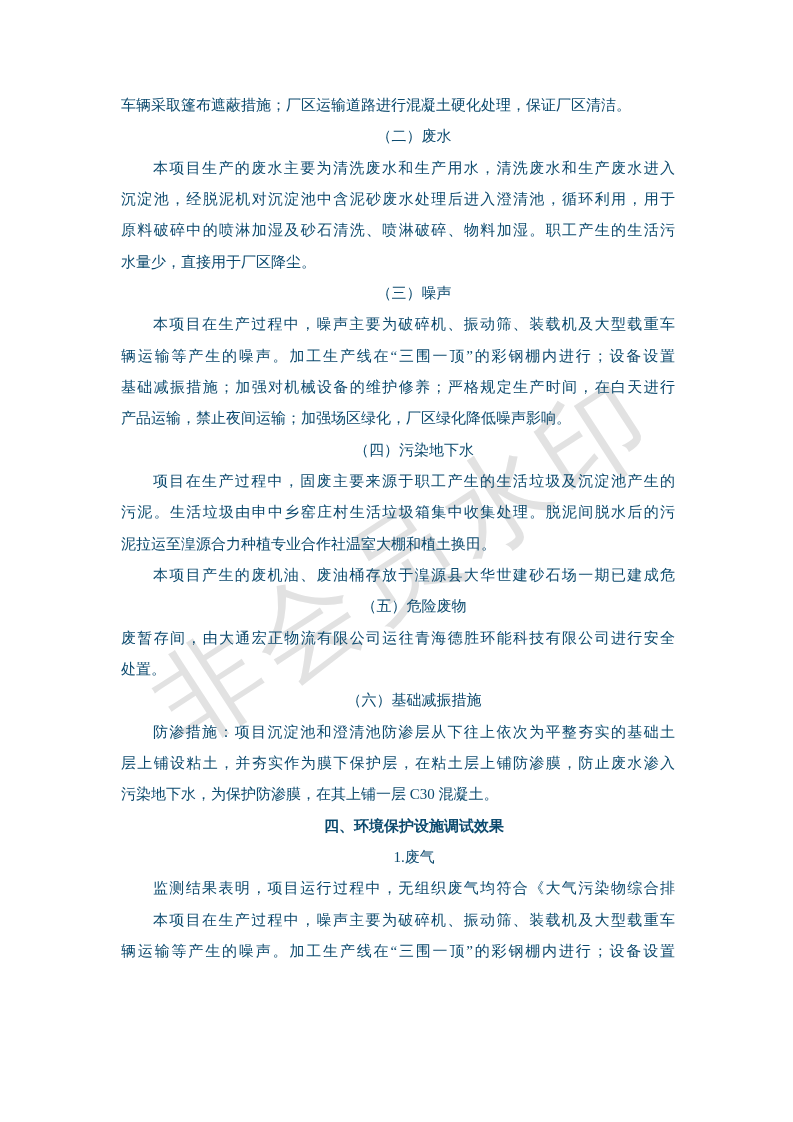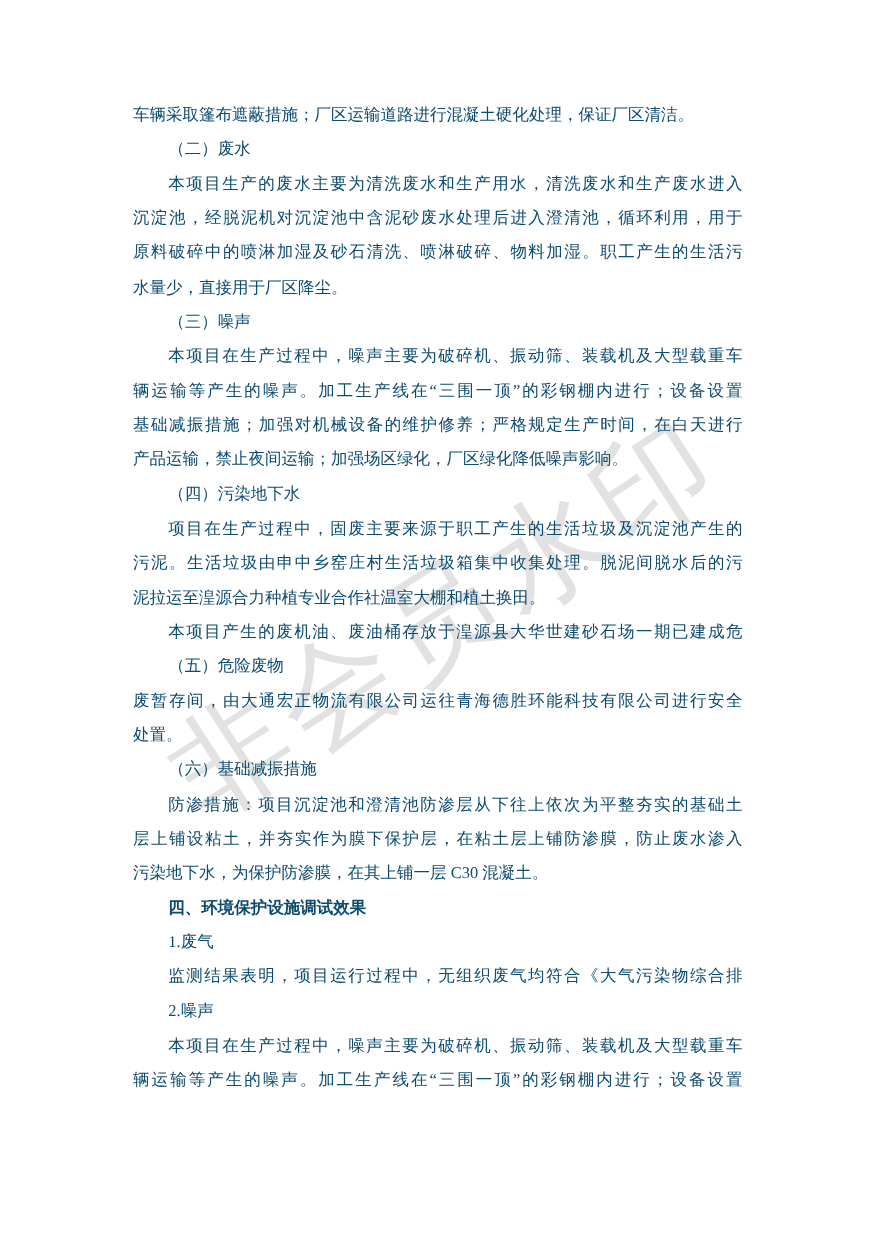--- a/index.html
+++ b/index.html
@@ -44,20 +44,21 @@
     white-space: nowrap;
   }
   .line.fill {
     white-space: normal;
     text-align: justify;
     text-align-last: justify;
     -moz-text-align-last: justify;
   }
   .line.indent {
     text-indent: 32px;
+    text-align: center;
   }
   .line.bold {
     font-weight: bold;
     font-family: Liberation Serif, serif;
   }
 </style>
 </head>
 <body>
 
 <div class="page">
@@ -82,17 +83,16 @@
       <div class="line indent">（五）危险废物</div>
       <div class="line fill">废暂存间，由大通宏正物流有限公司运往青海德胜环能科技有限公司进行安全</div>
       <div class="line">处置。</div>
       <div class="line indent">（六）基础减振措施</div>
       <div class="line indent fill">防渗措施：项目沉淀池和澄清池防渗层从下往上依次为平整夯实的基础土</div>
       <div class="line fill">层上铺设粘土，并夯实作为膜下保护层，在粘土层上铺防渗膜，防止废水渗入</div>
       <div class="line">污染地下水，为保护防渗膜，在其上铺一层 C30 混凝土。</div>
       <div class="line indent bold">四、环境保护设施调试效果</div>
       <div class="line indent">1.废气</div>
       <div class="line indent fill">监测结果表明，项目运行过程中，无组织废气均符合《大气污染物综合排</div>
-      <div class="line indent">2.噪声</div>
       <div class="line indent fill">本项目在生产过程中，噪声主要为破碎机、振动筛、装载机及大型载重车</div>
       <div class="line fill">辆运输等产生的噪声。加工生产线在“三围一顶”的彩钢棚内进行；设备设置</div>
     </div>
 </div>
 
 </body></html>

